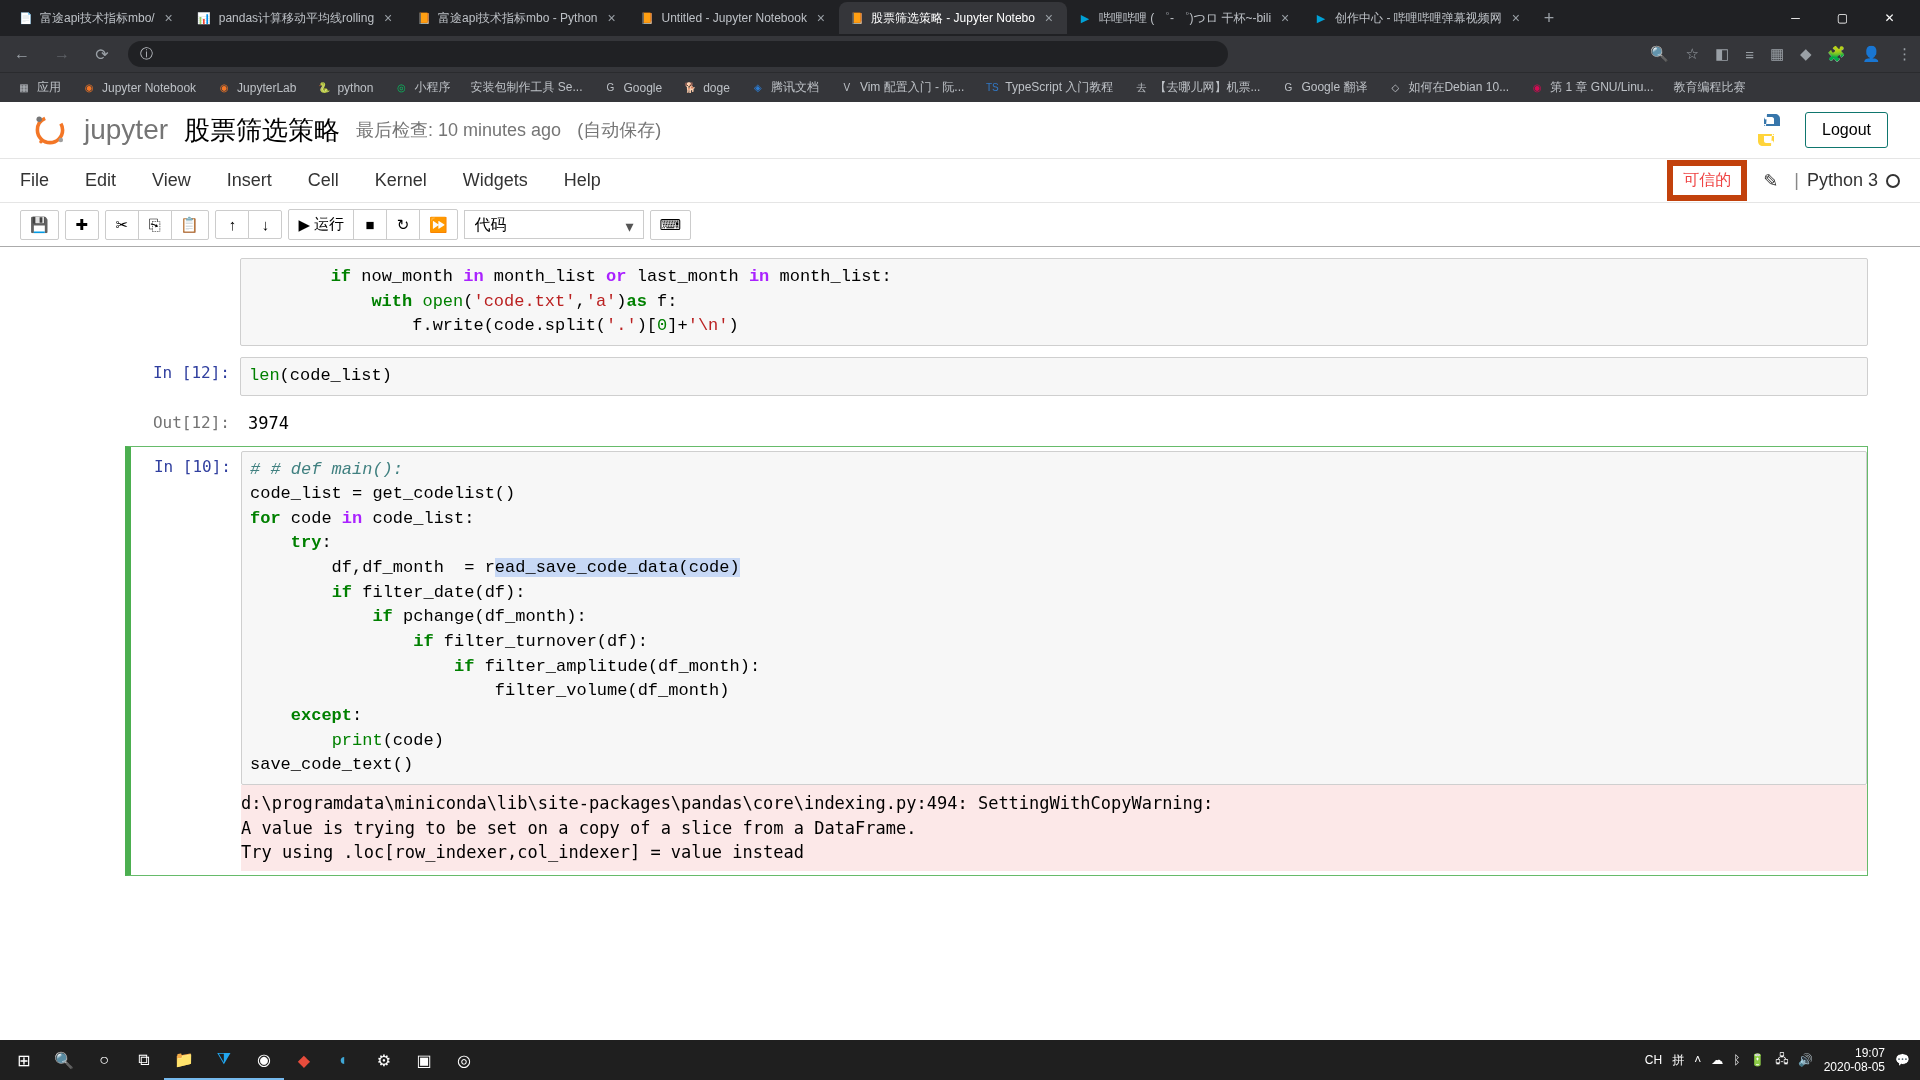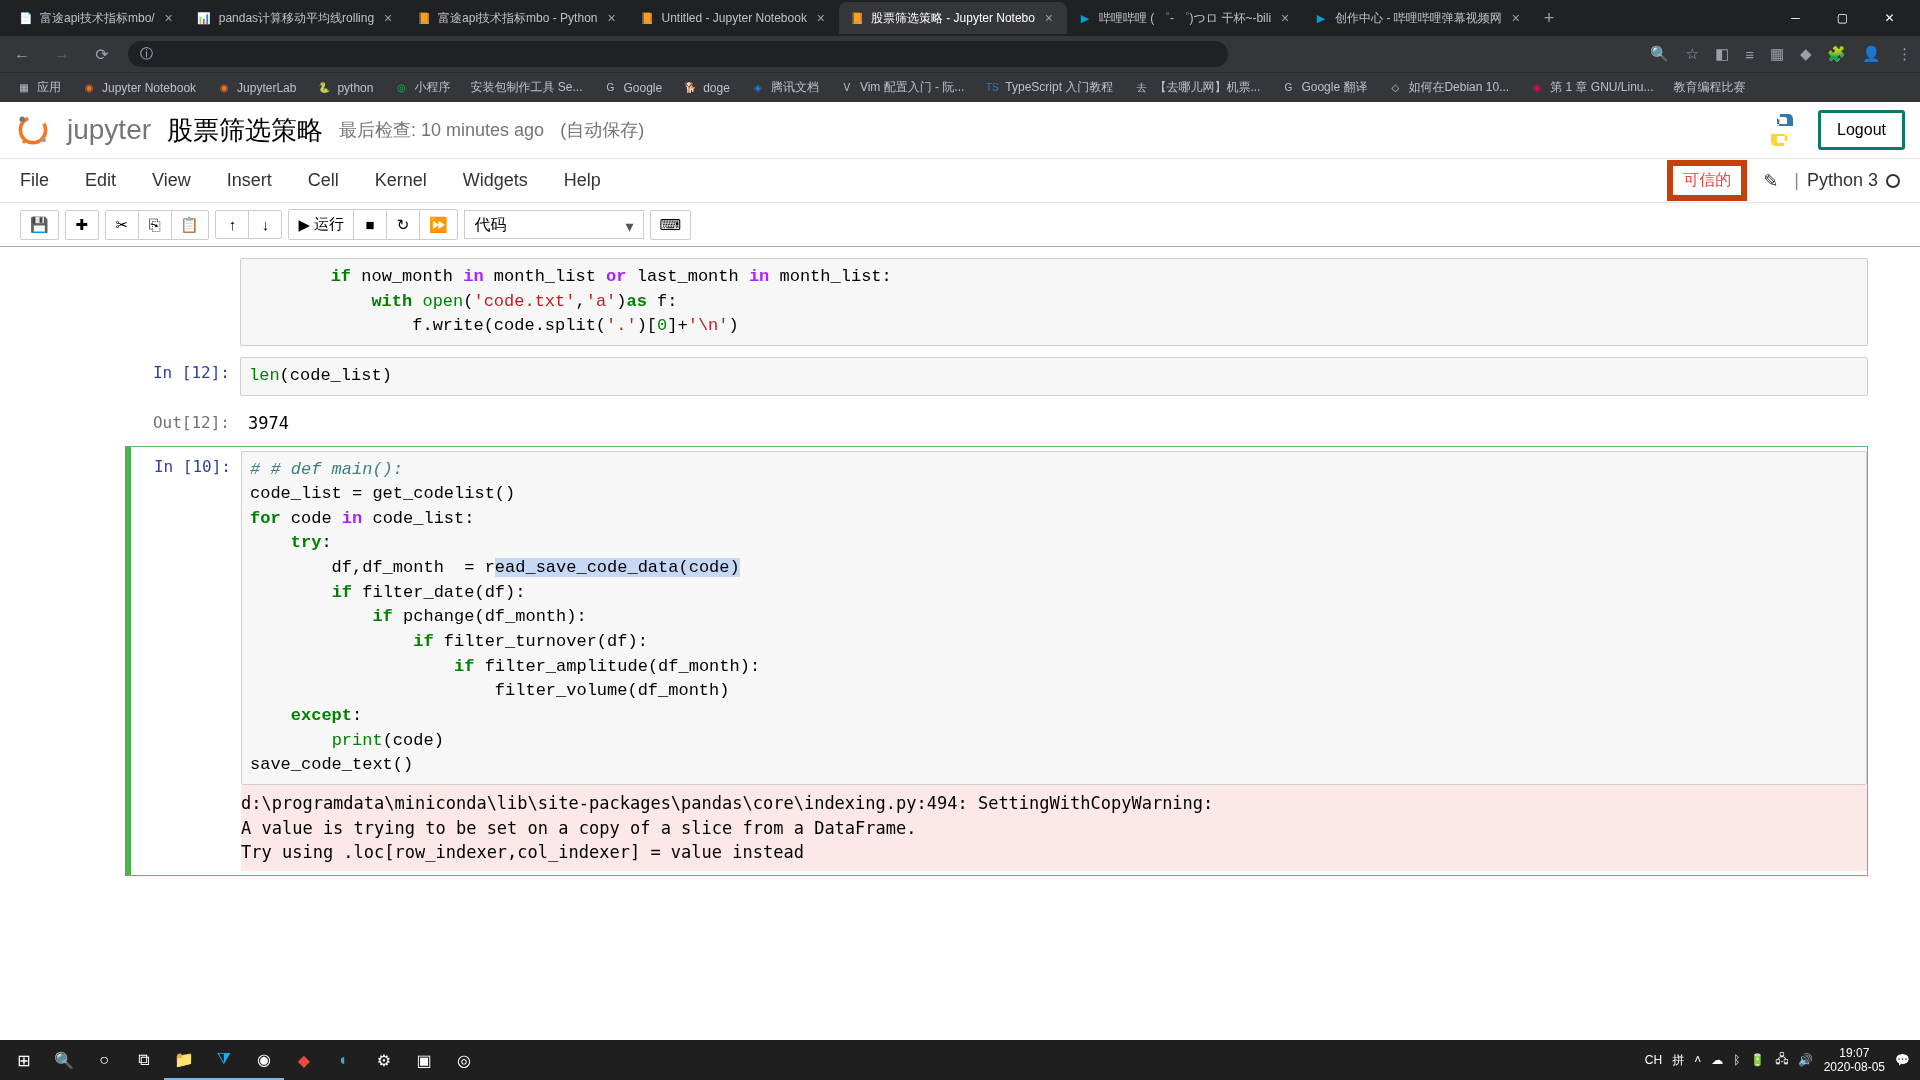--- a/index.html
+++ b/index.html
@@ -23,29 +23,29 @@
 .url-text { flex: 1; white-space: nowrap; overflow: hidden; }
 .addr-right { margin-left: auto; display: flex; gap: 16px; align-items: center; color: #9aa0a6; }
 .addr-icon { cursor: pointer; font-size: 15px; }
 
 .bookmarks { display: flex; align-items: center; height: 30px; background: #35363a; padding: 0 8px; gap: 4px; border-top: 1px solid #2a2b2e; }
 .bm-item { display: flex; align-items: center; gap: 5px; padding: 3px 8px; color: #bdc1c6; font-size: 12px; cursor: pointer; white-space: nowrap; }
 .bm-ico { width: 16px; height: 16px; display: inline-flex; align-items: center; justify-content: center; font-size: 10px; }
 
 
 .nb-container { background: #fff; }
-.nb-header { display: flex; align-items: center; padding: 8px 15px; gap: 16px; border-bottom: 1px solid #e5e5e5; }
+.nb-header { display: flex; align-items: center; padding: 8px 32px; gap: 16px; border-bottom: 1px solid #e5e5e5; }
 .nb-logo { width: 36px; height: 36px; }
 .jupyter-word { font-size: 28px; color: #757575; font-weight: 400; }
 .nb-title { font-size: 26px; color: #000; }
 .nb-checkpoint { font-size: 18px; color: #757575; }
 .nb-autosave { font-size: 18px; color: #757575; }
 .nb-header-right { margin-left: auto; display: flex; align-items: center; gap: 16px; }
 .py-logo { width: 40px; height: 40px; }
-.logout-btn { padding: 8px 16px; border: 3px solid #0f766e; background: #fff; border-radius: 3px; font-size: 16px; cursor: pointer; }
+.logout-btn { padding: 8px 16px; border: 1px solid #0f766e; background: #fff; border-radius: 3px; font-size: 16px; cursor: pointer; }
 
 .menubar { display: flex; align-items: center; padding: 0 20px; height: 44px; gap: 36px; font-size: 18px; color: #333; border-bottom: 1px solid #e5e5e5; }
 .menu-item { cursor: pointer; }
 .menu-right { margin-left: auto; display: flex; align-items: center; gap: 16px; }
 .trusted { border: 6px solid #c2410c; padding: 4px 10px; color: #ef4444; font-size: 16px; }
 .kernel-ind { display: flex; align-items: center; gap: 8px; font-size: 18px; }
 .kernel-circle { width: 14px; height: 14px; border: 2px solid #333; border-radius: 50%; }
 
 .toolbar { display: flex; align-items: center; padding: 6px 20px; gap: 6px; border-bottom: 1px solid #ababab; }
 .tb-btn { border: 1px solid #ccc; background: #fff; padding: 5px 9px; font-size: 15px; cursor: pointer; border-radius: 2px; min-width: 34px; text-align: center; }
@@ -76,21 +76,21 @@
 .num { color: #008000; }
 .cm { color: #408080; font-style: italic; }
 .op { color: #aa22ff; font-weight: bold; }
 .sel-hl { background: #c7d8f5; }
 
 
 .taskbar { position: fixed; bottom: 0; left: 0; right: 0; height: 40px; background: #1f1f1f; display: flex; align-items: center; padding: 0 4px; }
 .tb-icon { width: 40px; height: 40px; display: flex; align-items: center; justify-content: center; color: #fff; font-size: 16px; cursor: pointer; }
 .tb-icon.active { border-bottom: 2px solid #76b9ed; }
 .tray { margin-left: auto; display: flex; align-items: center; gap: 10px; color: #fff; font-size: 12px; padding-right: 6px; }
-.tray-time { text-align: center; line-height: 1.2; }
+.tray-time { text-align: right; line-height: 1.2; }
 </style>
 </head>
 <body>
 
 <div class="browser-chrome">
   <div class="tab-strip">
     <div class="tab">
         <span class="tab-favicon">📄</span>
         <span class="tab-title">富途api技术指标mbo/</span>
         <span class="tab-close">×</span>

